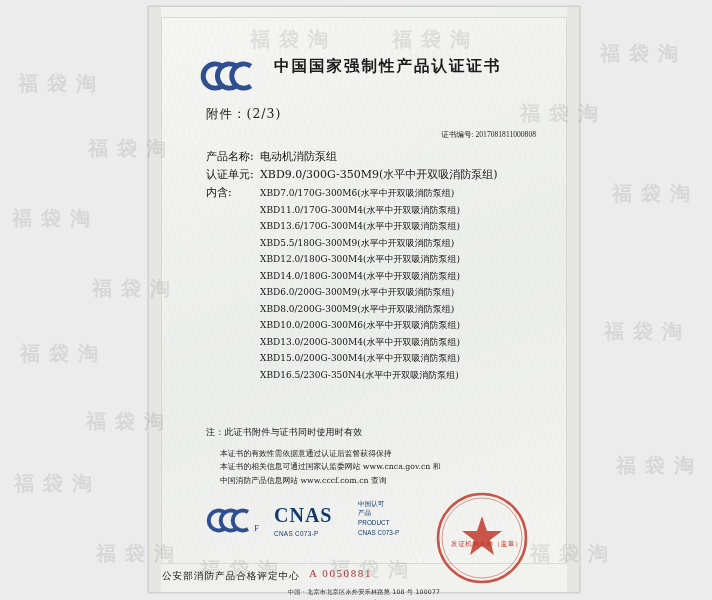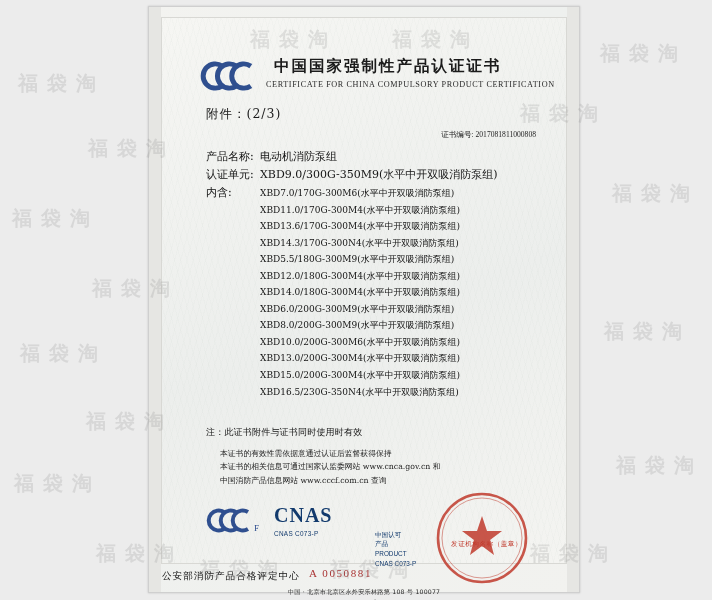--- a/index.html
+++ b/index.html
@@ -99,24 +99,23 @@
   .cnas-text{
     font-family:"Liberation Serif", serif;
     font-size:20px;font-weight:bold;color:#123a6d;letter-spacing:1px;
   }
   .cnas-sub{
     position:absolute;left:112px;top:512px;
     font-size:6.4px;color:#123a6d;letter-spacing:.3px;
     font-family:"Liberation Sans", sans-serif;
   }
   .cn-acc{
-    position:absolute;left:213px;top:482px;
+    position:absolute;left:196px;top:482px;
     font-size:6.6px;line-height:9.2px;color:#123a6d;
     font-family:"DejaVu Sans", sans-serif;
-    margin-top:31px;
   }
   .cn-acc .en{font-family:"Liberation Sans", sans-serif;font-size:6.4px;}
 
   
   .seal{
     position:absolute;left:268px;top:468px;width:104px;height:104px;
     pointer-events:none;
   }
   .seal-text{
     position:absolute;left:286px;top:522px;width:74px;text-align:right;
@@ -174,40 +173,38 @@
         <svg viewBox="0 0 120 72" width="66" height="40" aria-hidden="true">
           <g fill="none" stroke="#2f4f8f" stroke-width="9">
             <path d="M44 18 A22 22 0 1 0 44 54"></path>
             <path d="M70 18 A22 22 0 1 0 70 54"></path>
             <path d="M96 18 A22 22 0 1 0 96 54"></path>
           </g>
         </svg>
       </div>
 
       <div class="title-cn">中国国家强制性产品认证证书</div>
-      <div class="title-en">CERTIFICATE FOR CHINA COMPULSORY PRODUCT CERTIFICATION</div>
 
       <div class="attach">附件：(2/3)</div>
       <div class="certno">证书编号: 2017081811000808</div>
 
       <div class="field row-name">
         <span class="lab">产品名称:</span><span class="val">电动机消防泵组</span>
       </div>
       <div class="field row-unit">
         <span class="lab">认证单元:</span><span class="val">XBD9.0/300G-350M9(水平中开双吸消防泵组)</span>
       </div>
       <div class="field row-inc">
         <span class="lab">内含:</span>
       </div>
 
       <div class="inc-list">
         <div>XBD7.0/170G-300M6(水平中开双吸消防泵组)</div>
         <div>XBD11.0/170G-300M4(水平中开双吸消防泵组)</div>
         <div>XBD13.6/170G-300M4(水平中开双吸消防泵组)</div>
-        <div>XBD14.3/170G-300N4(水平中开双吸消防泵组)</div>
         <div>XBD5.5/180G-300M9(水平中开双吸消防泵组)</div>
         <div>XBD12.0/180G-300M4(水平中开双吸消防泵组)</div>
         <div>XBD14.0/180G-300M4(水平中开双吸消防泵组)</div>
         <div>XBD6.0/200G-300M9(水平中开双吸消防泵组)</div>
         <div>XBD8.0/200G-300M9(水平中开双吸消防泵组)</div>
         <div>XBD10.0/200G-300M6(水平中开双吸消防泵组)</div>
         <div>XBD13.0/200G-300M4(水平中开双吸消防泵组)</div>
         <div>XBD15.0/200G-300M4(水平中开双吸消防泵组)</div>
         <div>XBD16.5/230G-350N4(水平中开双吸消防泵组)</div>
       </div>

